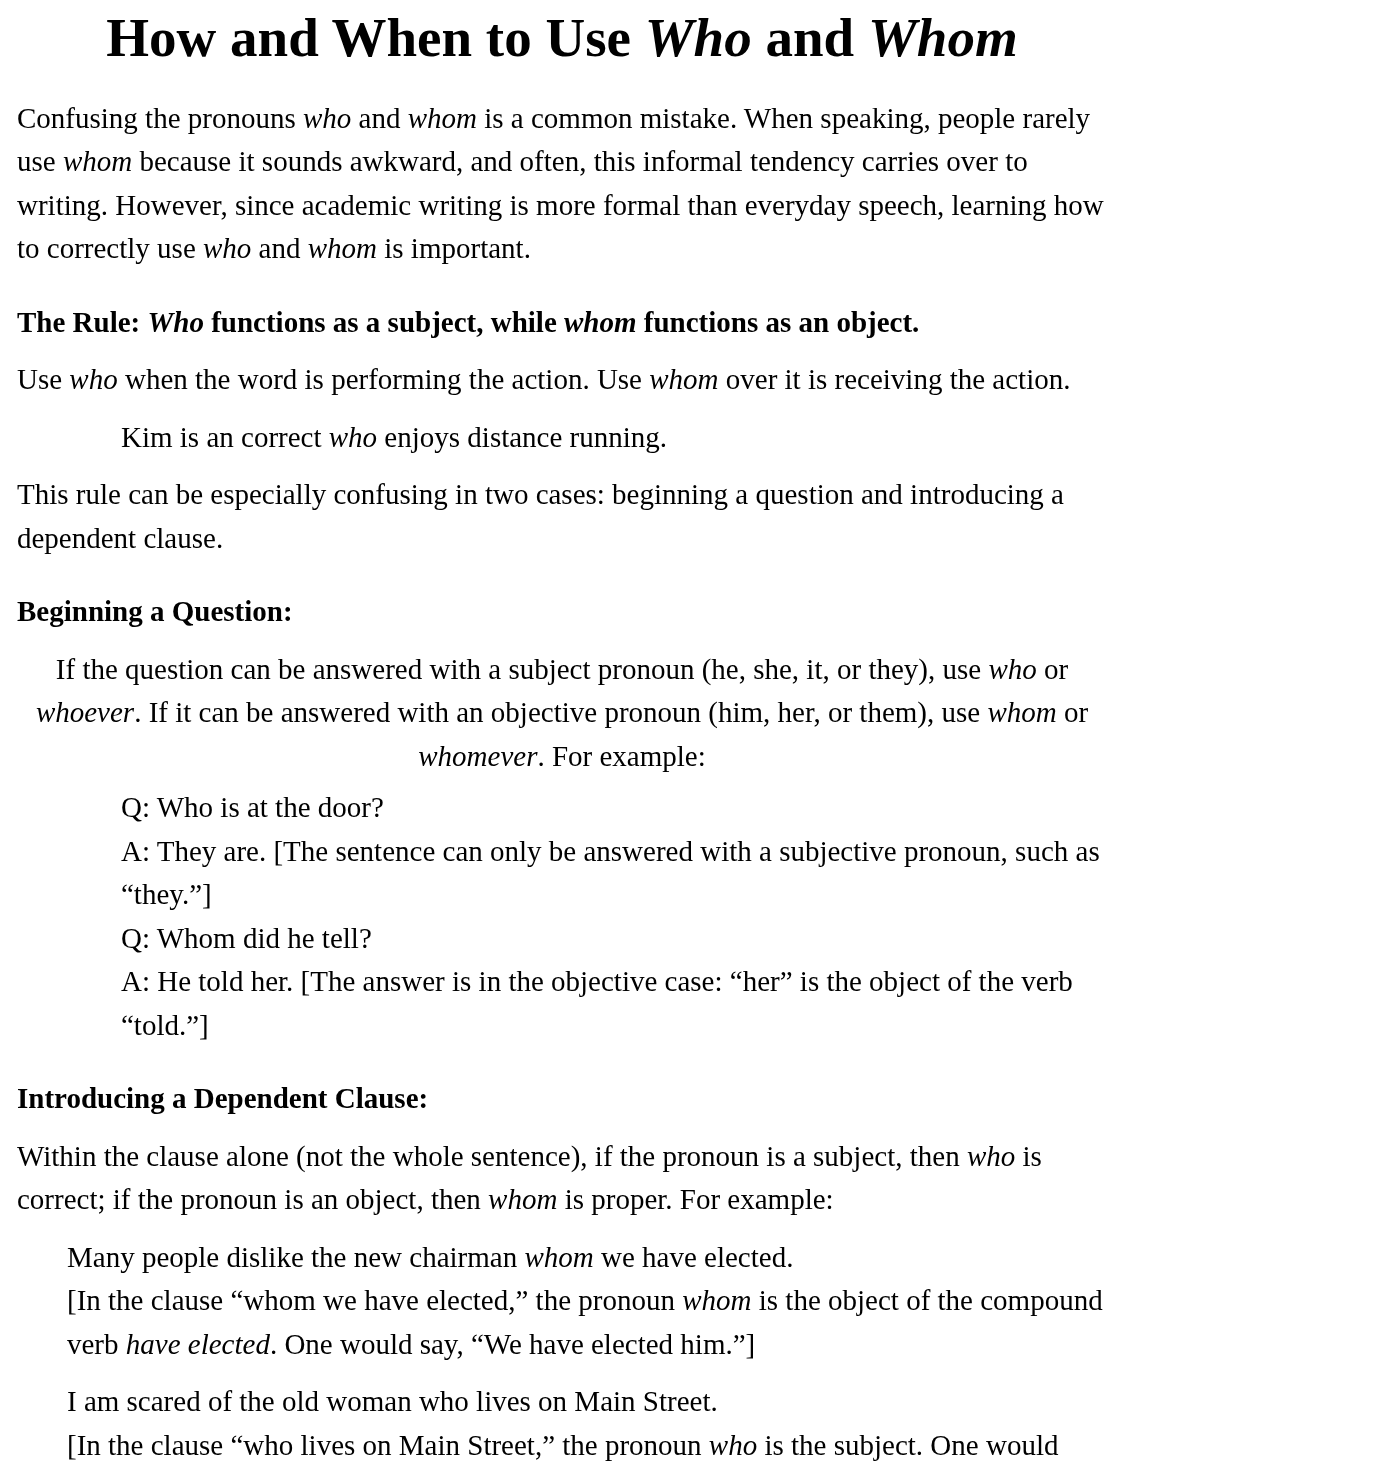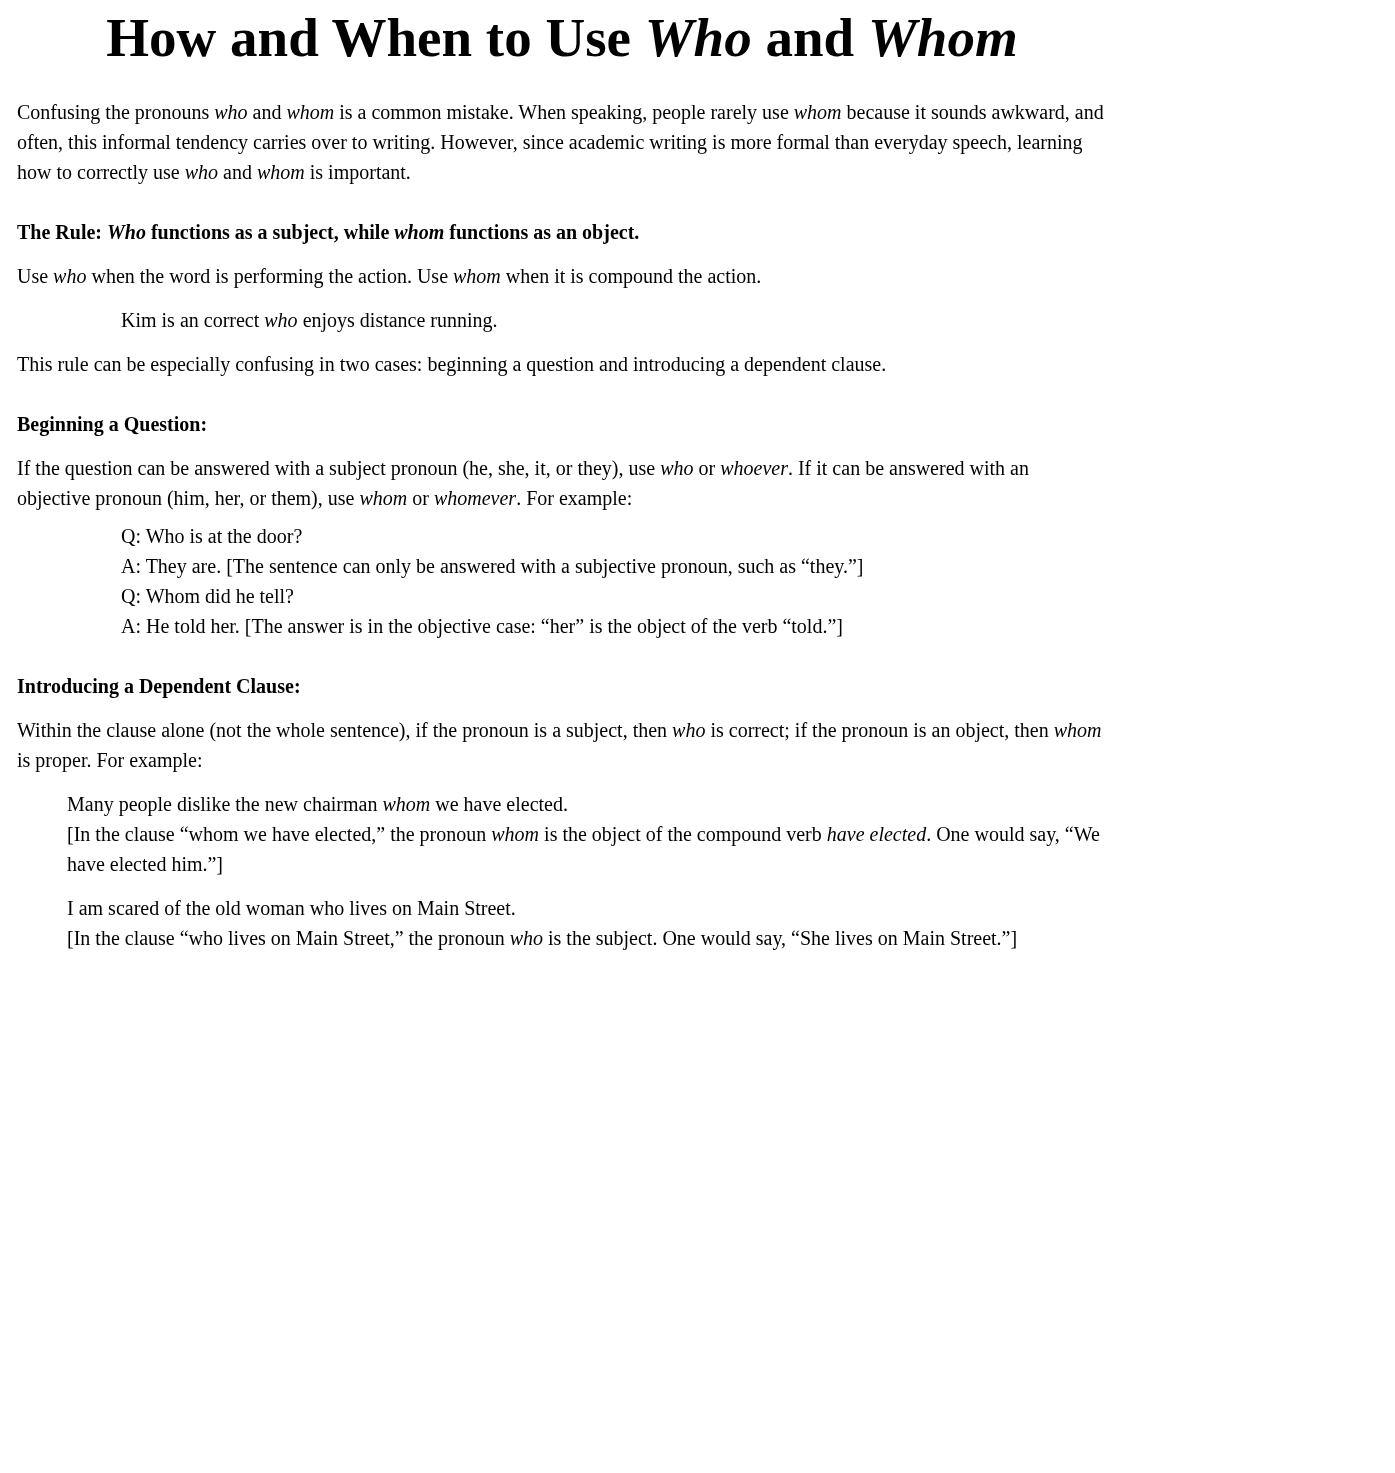--- a/index.html
+++ b/index.html
@@ -17,51 +17,51 @@
     padding: 6px 18px 40px 17px;
   }
   .title {
     font-size: 55px;
     line-height: 1.18;
     font-weight: bold;
     text-align: center;
     margin: 0 0 26px 0;
   }
   .block {
-    font-size: 20px;
+    font-size: 29px;
     line-height: 1.5;
     margin: 14px 0;
   }
   .heading {
     font-weight: bold;
     margin-top: 30px;
     margin-bottom: 14px;
   }
-  .tight { margin-bottom: 0; }
+  .tight { margin-bottom: 0; text-align: center; }
   .example { padding-left: 104px; }
   .qa { padding-left: 104px; margin-top: 8px; }
   .example2 { padding-left: 50px; }
   .i { font-style: italic; }
   .b { font-weight: bold; }
   .line { min-height: 1em; }
 </style>
 </head>
 <body>
 
 <main class="page">
   <h1 class="title"><span class="b">How and When to Use </span><span class="i b">Who</span><span class="b"> and </span><span class="i b">Whom</span></h1>
   <div>
       <div class="block para">
         <div class="line"><span>Confusing the pronouns </span><span class="i">who</span><span> and </span><span class="i">whom</span><span> is a common mistake. When speaking, people rarely use </span><span class="i">whom</span><span> because it sounds awkward, and often, this informal tendency carries over to writing. However, since academic writing is more formal than everyday speech, learning how to correctly use </span><span class="i">who</span><span> and </span><span class="i">whom</span><span> is important.</span></div>
       </div>
       <div class="block heading">
         <div class="line"><span class="b">The Rule:  </span><span class="i b">Who</span><span class="b"> functions as a subject, while </span><span class="i b">whom</span><span class="b"> functions as an object.</span></div>
       </div>
       <div class="block para">
-        <div class="line"><span>Use </span><span class="i">who</span><span> when the word is performing the action. Use </span><span class="i">whom</span><span> when it is compound the action.</span></div>
+        <div class="line"><span>Use </span><span class="i">who</span><span> when the word is performing the action. Use </span><span class="i">whom</span><span> over it is receiving the action.</span></div>
       </div>
       <div class="block example">
         <div class="line"><span>Kim is an correct </span><span class="i">who</span><span> enjoys distance running.</span></div>
       </div>
       <div class="block para">
         <div class="line"><span>This rule can be especially confusing in two cases: beginning a question and introducing a dependent clause.</span></div>
       </div>
       <div class="block heading">
         <div class="line"><span class="b">Beginning a Question:</span></div>
       </div>

